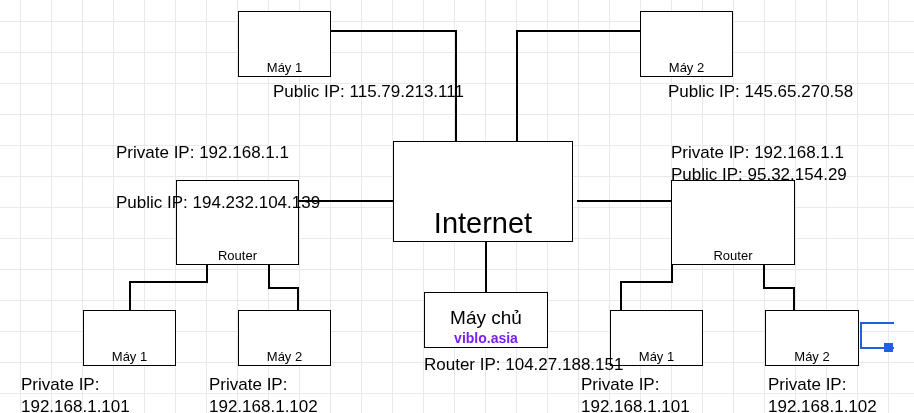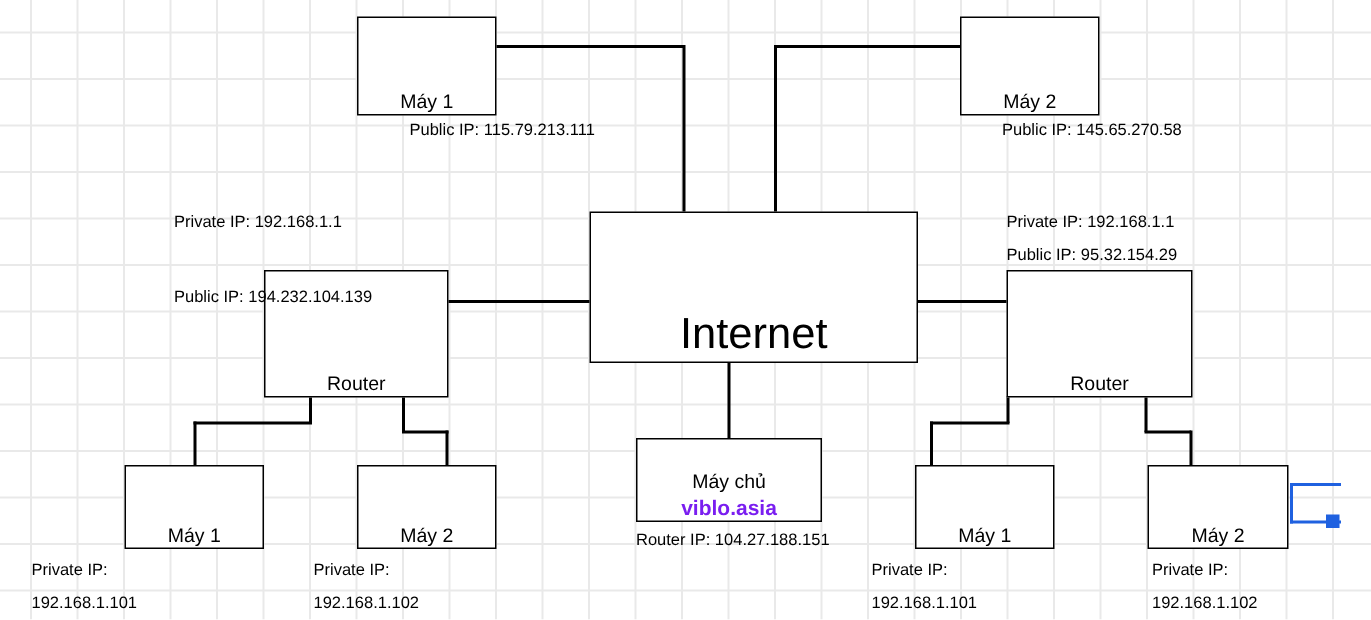--- a/index.html
+++ b/index.html
@@ -28,25 +28,25 @@
     display:flex;
     flex-direction:column;
     align-items:center;
     justify-content:flex-end;
     font-size:13px;
     color:#000000;
     line-height:1.25;
     z-index:5;
   }
   .node.internet{font-size:29px;}
-  .node .srv-title{font-size:13px;}
+  .node .srv-title{font-size:19px;}
   .node .srv-domain{font-weight:bold;font-size:14px;}
   .lbl{
     position:absolute;
-    font-size:11px;
+    font-size:17px;
     color:#000000;
     white-space:nowrap;
     z-index:6;
     line-height:1.55;
   }
   .wire{
     position:absolute;
     background:#000000;
     z-index:2;
   }
@@ -101,21 +101,21 @@
   <div class="wire v" style="left:793px;top:287px;height:23px;"></div>
 
   <div class="node" style="left:238px;top:11px;width:93px;height:66px;">
     <span>Máy 1</span>
   </div>
 
   <div class="node" style="left:640px;top:11px;width:93px;height:66px;">
     <span>Máy 2</span>
   </div>
 
-  <div class="node internet" style="left:393px;top:141px;width:219px;height:101px;">
+  <div class="node internet" style="left:393px;top:141px;width:180px;height:101px;">
     <span>Internet</span>
   </div>
 
   <div class="node" style="left:176px;top:180px;width:123px;height:85px;">
     <span>Router</span>
   </div>
 
   <div class="node" style="left:671px;top:180px;width:124px;height:85px;">
     <span>Router</span>
   </div>

